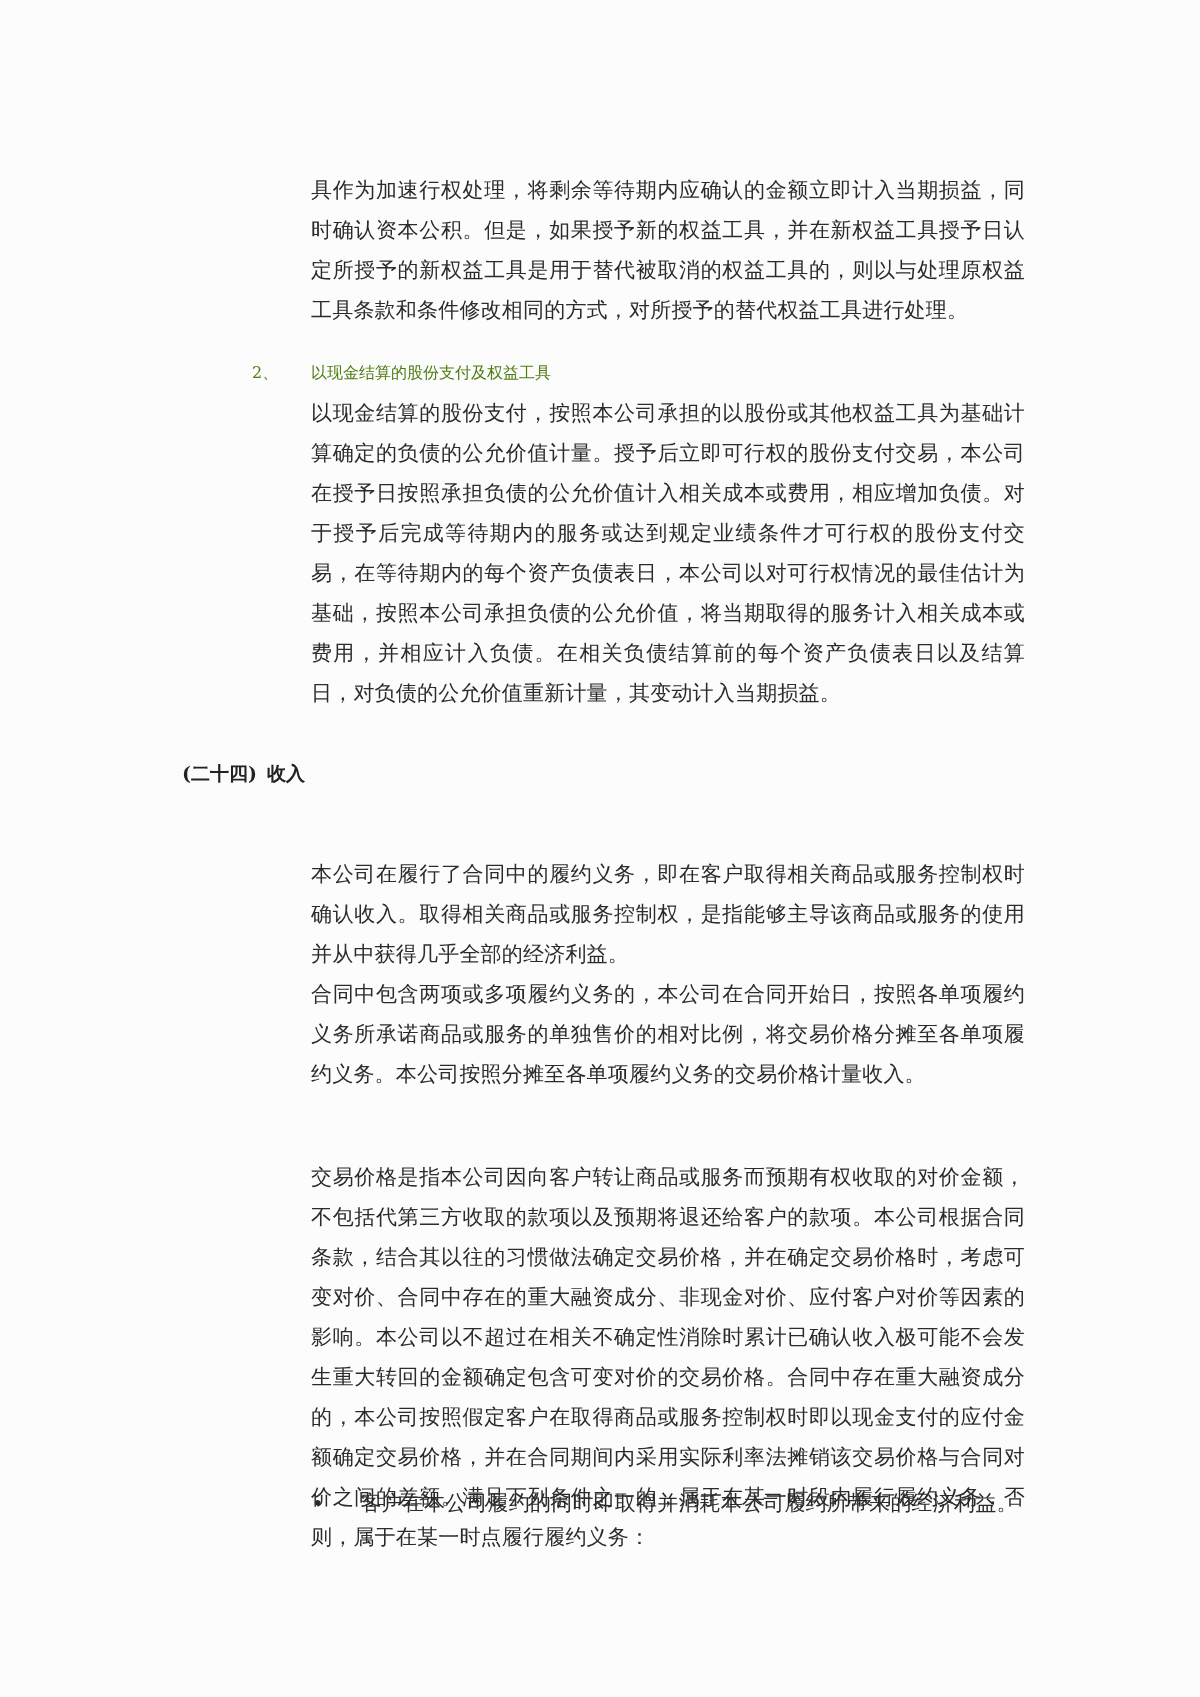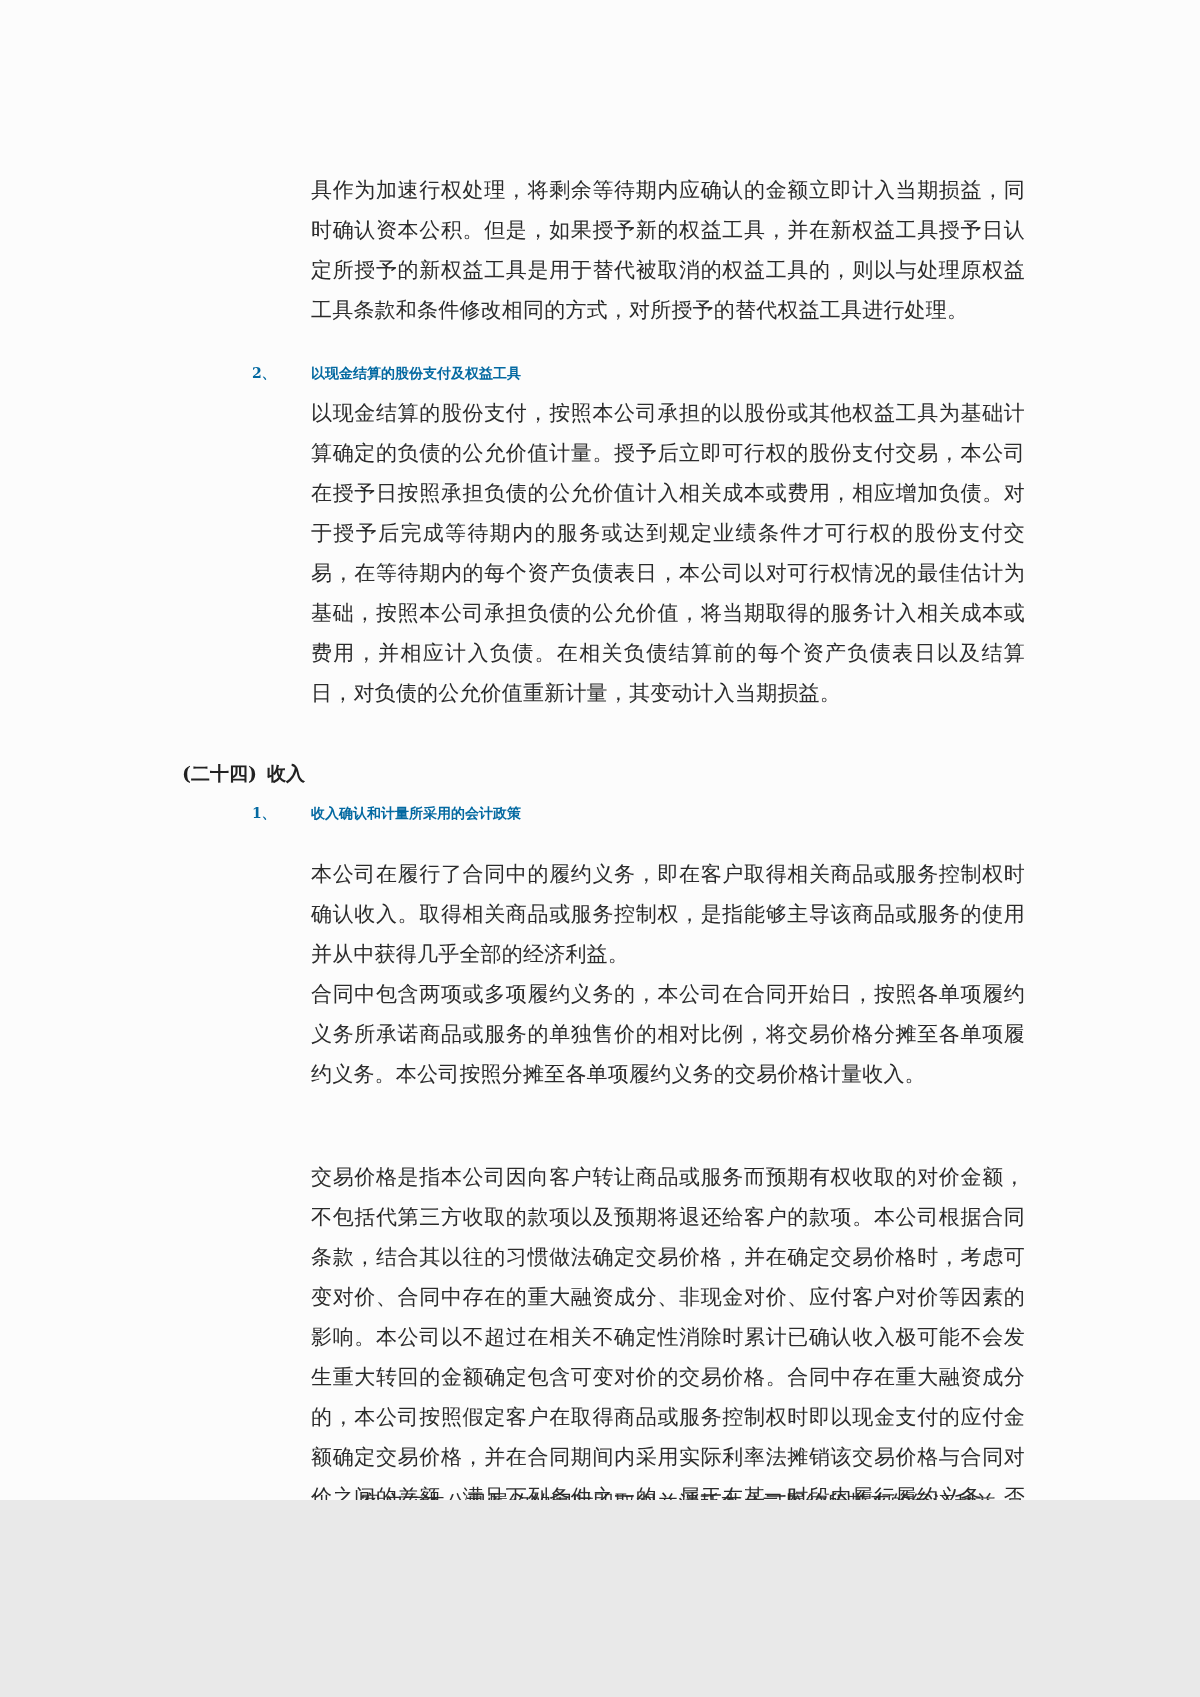--- a/index.html
+++ b/index.html
@@ -1,19 +1,19 @@
 <!DOCTYPE html>
 <html><head>
 <meta charset="utf-8">
 <style>
   html, body { margin: 0; padding: 0; background: #e9e9e9; }
   .page {
     position: relative;
     width: 1200px;
-    height: 1500px;
+    height: 1697px;
     margin: 0 auto;
     background: #fcfcfc;
     color: #2b2b2b;
     font-family: "DejaVu Serif", "Liberation Serif", serif;
     overflow: hidden;
   }
   .para {
     position: absolute;
     left: 311px;
     width: 714px;
@@ -25,25 +25,25 @@
   }
   .para-continuation { top: 149px; }
   .para-cash-settled { top: 372px; }
   .para-revenue-1 { top: 833px; }
   .para-revenue-2 { top: 953px; }
   .para-revenue-3 { top: 1136px; }
 
   .sub-heading {
     position: absolute;
     left: 252px;
-    font-weight: bold;
-    font-size: 14px;
+    font-weight: normal;
+    font-size: 16px;
     line-height: 40px;
     white-space: nowrap;
-    color: #0369a1;
+    color: #4d7c0f;
   }
   .sub-heading-cash { top: 353px; }
   .sub-heading-policy { top: 793px; }
   .sub-heading .num {
     display: inline-block;
     width: 59px;
   }
 
   .chapter-heading {
     position: absolute;
@@ -82,23 +82,20 @@
   <div class="sub-heading sub-heading-cash">
     <span class="num">2、</span><span>以现金结算的股份支付及权益工具</span>
   </div>
 
   <p class="para para-cash-settled">以现金结算的股份支付，按照本公司承担的以股份或其他权益工具为基础计算确定的负债的公允价值计量。授予后立即可行权的股份支付交易，本公司在授予日按照承担负债的公允价值计入相关成本或费用，相应增加负债。对于授予后完成等待期内的服务或达到规定业绩条件才可行权的股份支付交易，在等待期内的每个资产负债表日，本公司以对可行权情况的最佳估计为基础，按照本公司承担负债的公允价值，将当期取得的服务计入相关成本或费用，并相应计入负债。在相关负债结算前的每个资产负债表日以及结算日，对负债的公允价值重新计量，其变动计入当期损益。</p>
 
   <div class="chapter-heading">
     <span class="chapter-label">(二十四)</span><span>收入</span>
   </div>
 
-  <div class="sub-heading sub-heading-policy">
-    <span class="num">1、</span><span>收入确认和计量所采用的会计政策</span>
-  </div>
 
   <p class="para para-revenue-2">合同中包含两项或多项履约义务的，本公司在合同开始日，按照各单项履约义务所承诺商品或服务的单独售价的相对比例，将交易价格分摊至各单项履约义务。本公司按照分摊至各单项履约义务的交易价格计量收入。</p>
 
   <p class="para para-revenue-1">本公司在履行了合同中的履约义务，即在客户取得相关商品或服务控制权时确认收入。取得相关商品或服务控制权，是指能够主导该商品或服务的使用并从中获得几乎全部的经济利益。</p>
 
   <p class="para para-revenue-3">交易价格是指本公司因向客户转让商品或服务而预期有权收取的对价金额，不包括代第三方收取的款项以及预期将退还给客户的款项。本公司根据合同条款，结合其以往的习惯做法确定交易价格，并在确定交易价格时，考虑可变对价、合同中存在的重大融资成分、非现金对价、应付客户对价等因素的影响。本公司以不超过在相关不确定性消除时累计已确认收入极可能不会发生重大转回的金额确定包含可变对价的交易价格。合同中存在重大融资成分的，本公司按照假定客户在取得商品或服务控制权时即以现金支付的应付金额确定交易价格，并在合同期间内采用实际利率法摊销该交易价格与合同对价之间的差额。满足下列条件之一的，属于在某一时段内履行履约义务，否则，属于在某一时点履行履约义务：</p>
 
   <div class="bullet-row">
     <span class="bullet-marker">•</span>
     <span class="bullet-text">客户在本公司履约的同时即取得并消耗本公司履约所带来的经济利益。</span>

